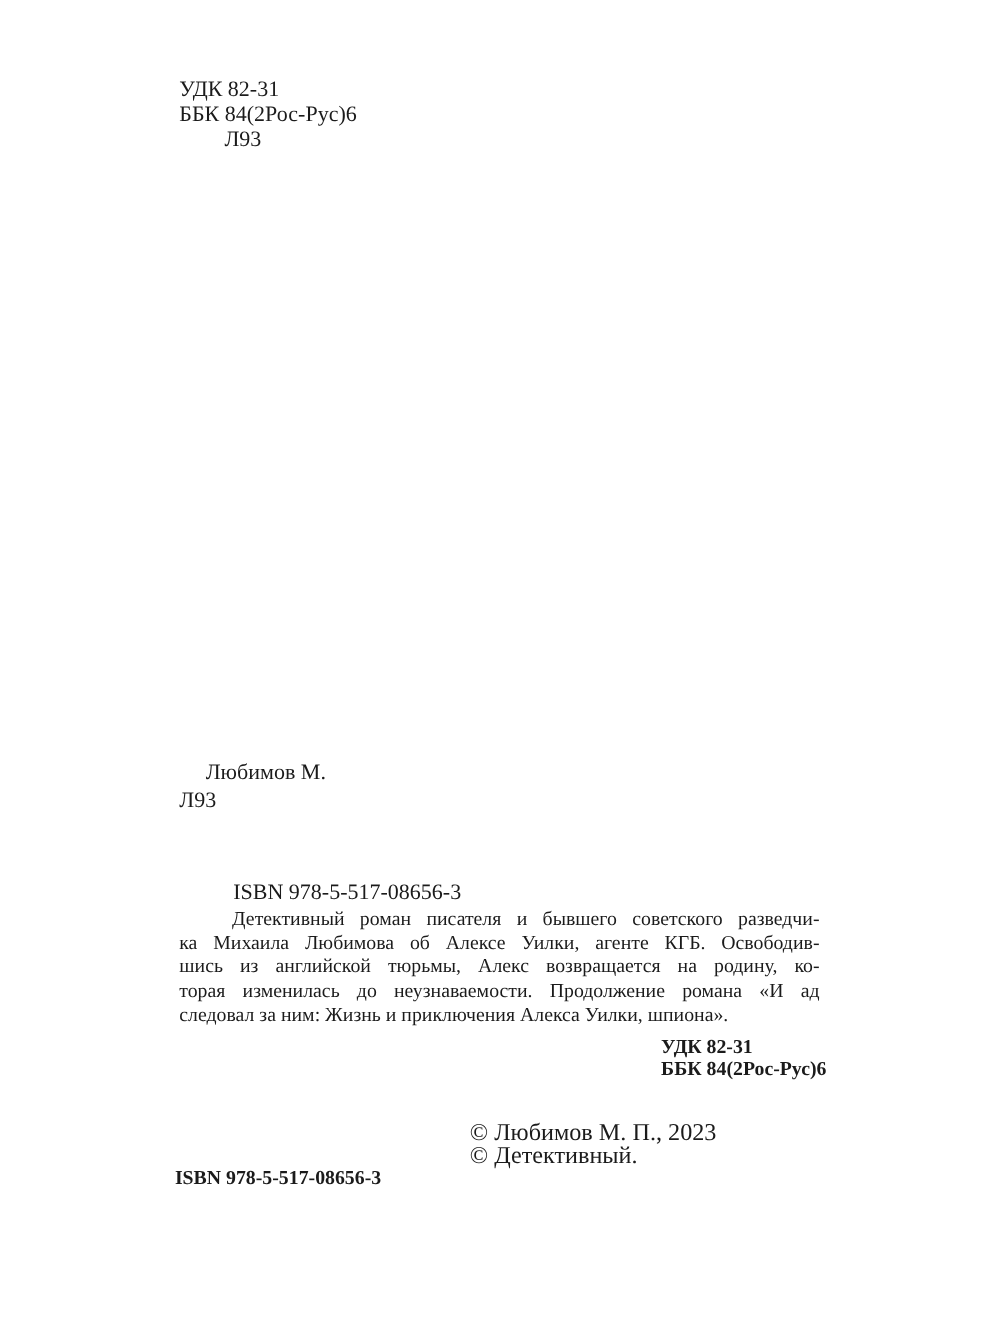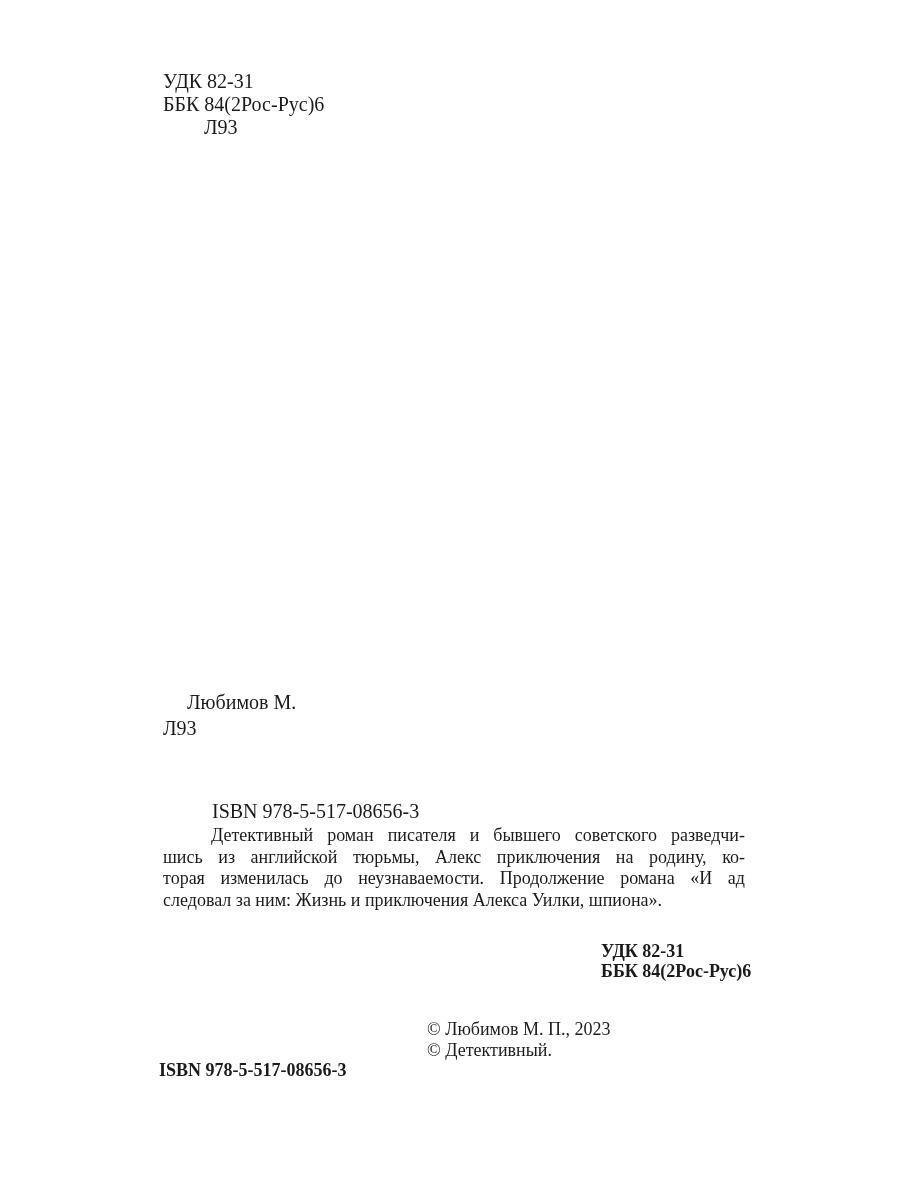--- a/index.html
+++ b/index.html
@@ -28,21 +28,21 @@
 
   .isbn-mid{left:212px;top:799px;font-size:20px;line-height:25px;}
 
   .annotation{left:163px;top:825px;width:582px;font-size:18px;line-height:21.7px;}
   .annotation .first-indent{text-indent:48px;}
 
   .udk-right{left:601px;top:941px;font-size:18px;line-height:20px;font-weight:bold;}
 
   
   .isbn-footer{left:159px;top:1060px;font-size:18px;font-weight:bold;line-height:21px;}
-  .copyright{left:427px;top:1019px;font-size:18px;line-height:20.8px;}
+  .copyright{left:427px;top:1019px;font-size:22px;line-height:20.8px;}
   .copyright .publisher-line{padding-left:18px;}
 </style>
 </head>
 <body>
 
 <div class="page">
 
   <div class="abs top-block">
     <div>УДК 82-31</div>
     <div>ББК 84(2Рос-Рус)6</div>
@@ -51,21 +51,22 @@
 
   <div class="abs author-line">Любимов М.</div>
 
   <div class="abs cat-code">Л93</div>
 
 
   <div class="abs isbn-mid">ISBN 978-5-517-08656-3</div>
 
   <div class="abs annotation">
     <div class="jline first-indent">Детективный роман писателя и бывшего советского разведчи-</div>
-    <div class="jline">шись из английской тюрьмы, Алекс приключения на родину, ко-</div>
+    <div class="jline">ка Михаила Любимова об Алексе Уилки, агенте КГБ. Освободив-</div>
+    <div class="jline">шись из английской тюрьмы, Алекс возвращается на родину, ко-</div>
     <div class="jline">торая изменилась до неузнаваемости. Продолжение романа «И ад</div>
     <div class="lline">следовал за ним: Жизнь и приключения Алекса Уилки, шпиона».</div>
   </div>
 
   <div class="abs udk-right">
     <div>УДК 82-31</div>
     <div>ББК 84(2Рос-Рус)6</div>
   </div>
 
   <div class="abs isbn-footer">ISBN 978-5-517-08656-3</div>

